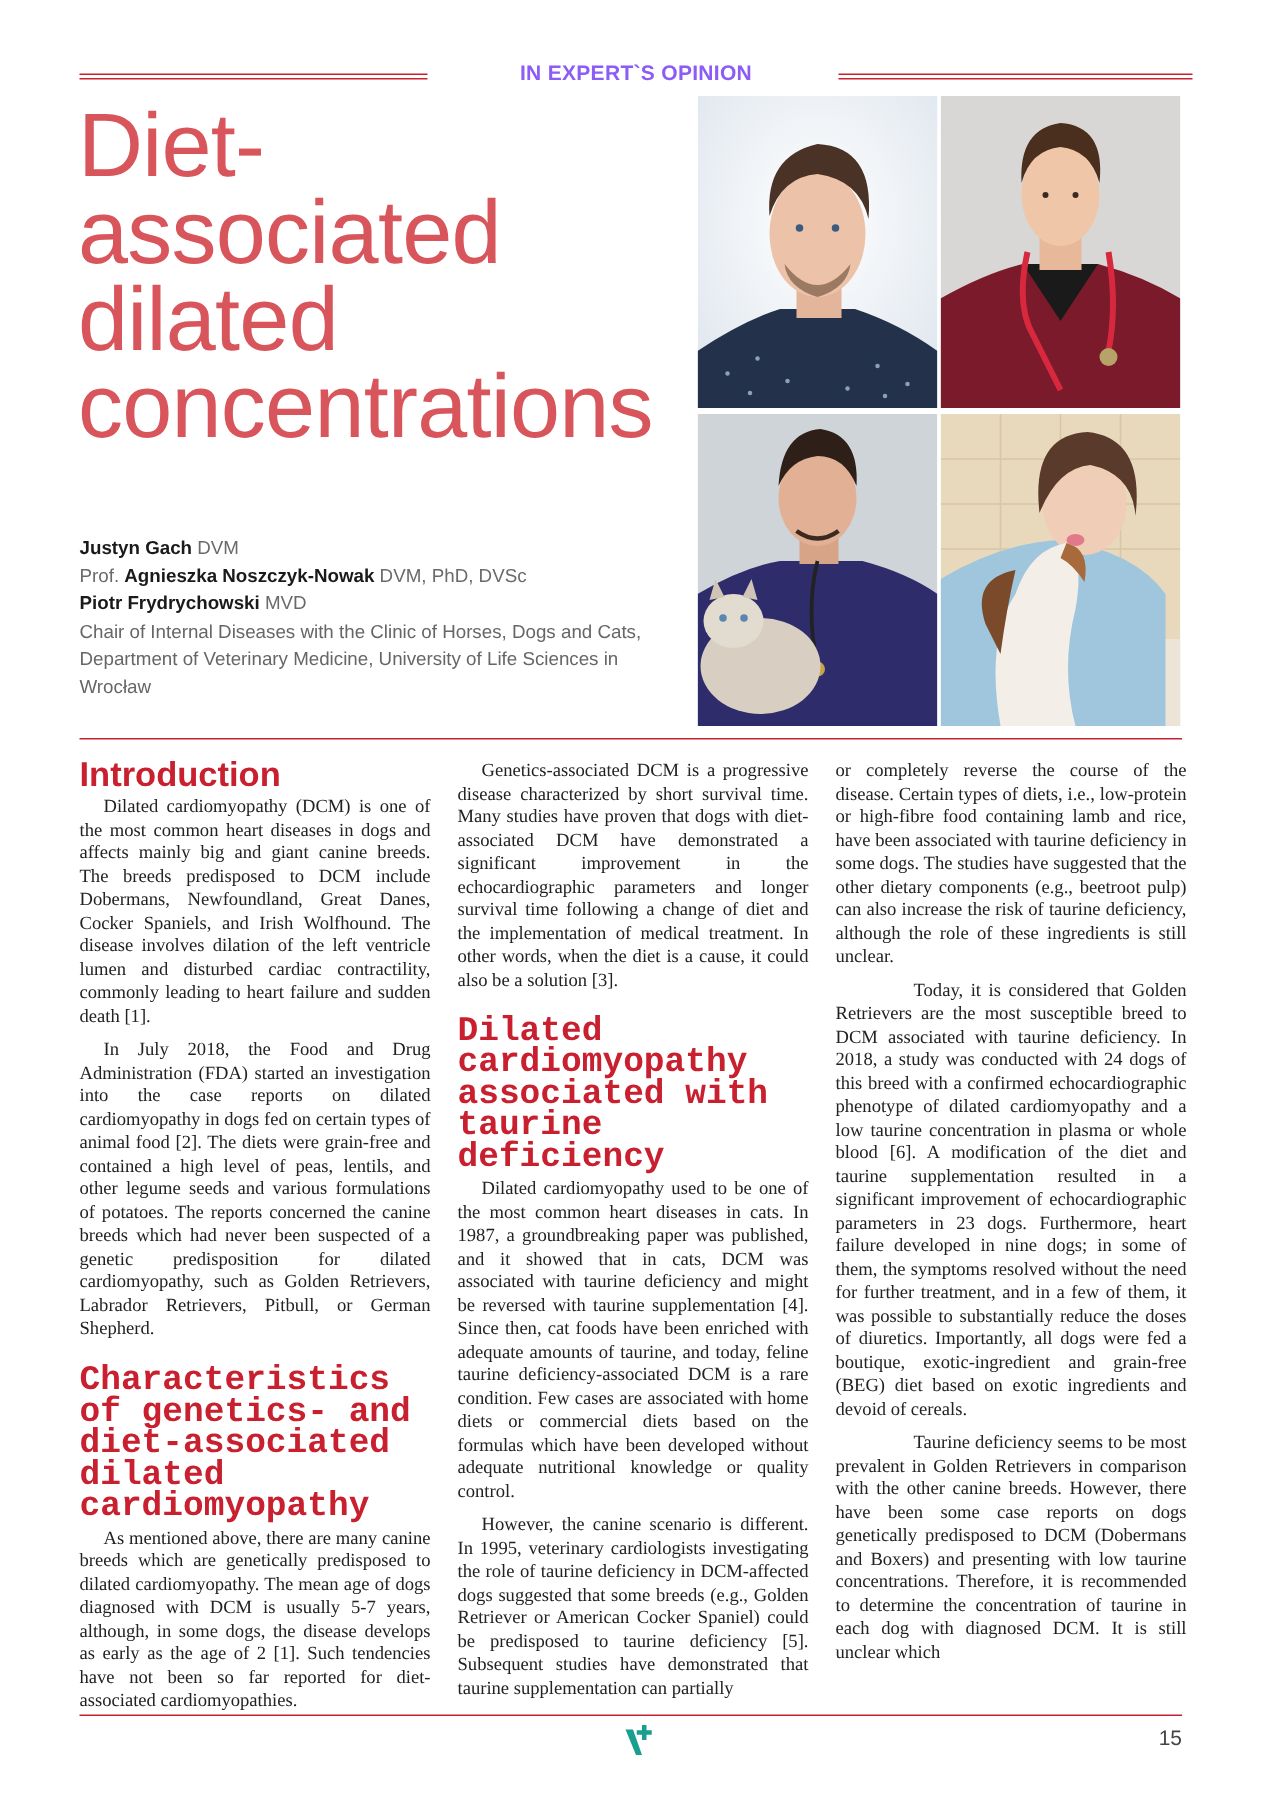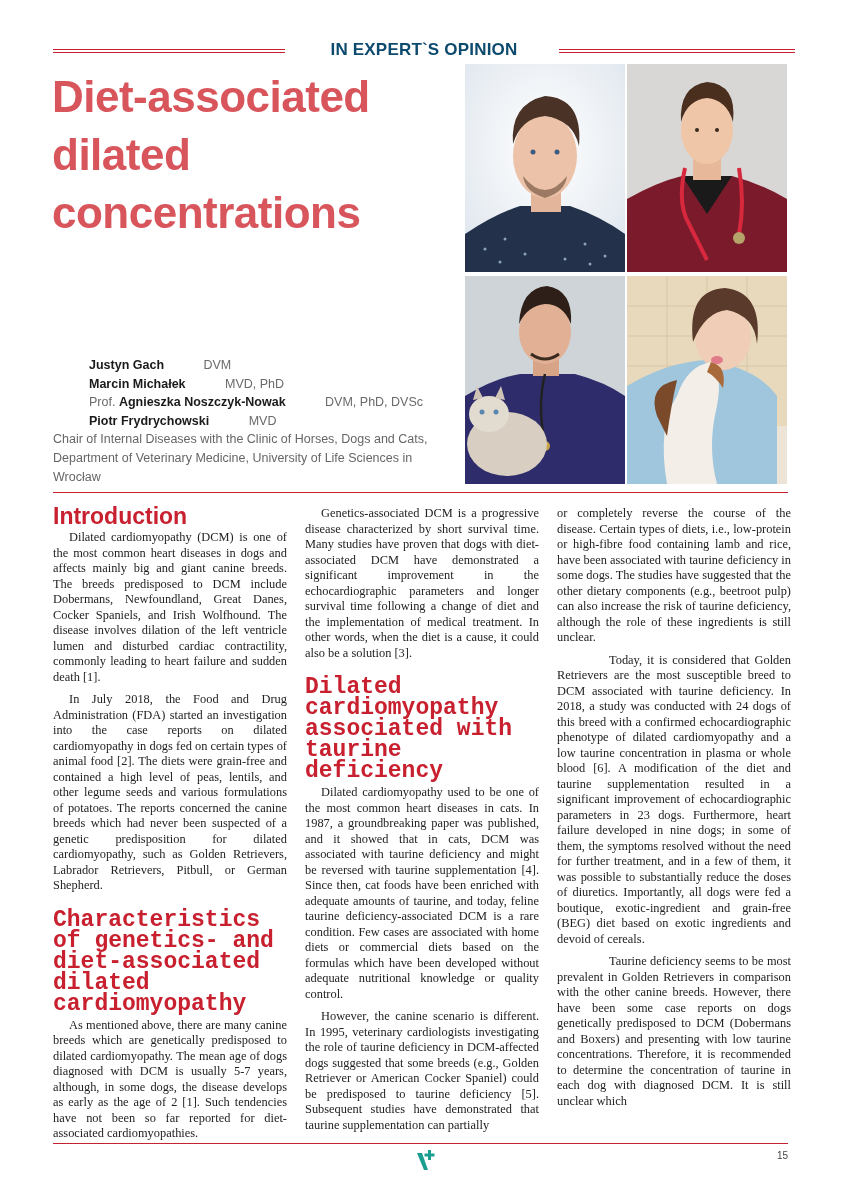--- a/index.html
+++ b/index.html
@@ -4,59 +4,59 @@
   <style>
     * { box-sizing: border-box; margin: 0; padding: 0; }
     html, body { width: 848px; height: 1200px; background: #ffffff; overflow: hidden; }
     body { position: relative; font-family: "Liberation Serif", serif; color: #1e1e1e; }
 
     
     .section-header { position: absolute; left: 53px; top: 38px; width: 742px; height: 20px; }
     .section-header .rule { position: absolute; top: 11px; height: 4px; border-top: 1.2px solid #c8202f; border-bottom: 1.2px solid #c8202f; }
     .section-header .rule.left { left: 0; width: 232px; }
     .section-header .rule.right { right: 0; width: 236px; }
-    .section-header .label { position: absolute; left: 0; right: 0; top: 2px; text-align: center; font-family: "Liberation Sans", sans-serif; font-weight: bold; font-size: 17px; color: #0c4a6e; letter-spacing: 0.2px; }
+    .section-header .label { position: absolute; left: 0; right: 0; top: 2px; text-align: center; font-family: "Liberation Sans", sans-serif; font-weight: bold; font-size: 14px; color: #8b5cf6; letter-spacing: 0.2px; }
 
     
-    .title { position: absolute; left: 52px; top: 68px; width: 400px; font-family: "Liberation Sans", sans-serif; font-weight: bold; font-size: 44px; line-height: 58px; color: #d8555c; letter-spacing: -0.5px; }
+    .title { position: absolute; left: 52px; top: 68px; width: 400px; font-family: "Liberation Sans", sans-serif; font-weight: normal; font-size: 60px; line-height: 58px; color: #d8555c; letter-spacing: -0.5px; }
     .title span { display: block; }
 
     
     .photos { position: absolute; left: 465px; top: 64px; width: 322px; height: 390px; }
     .photo { position: absolute; width: 160px; height: 208px; overflow: hidden; }
     .photo.p1 { left: 0; top: 0; }
     .photo.p2 { left: 162px; top: 0; }
     .photo.p3 { left: 0; top: 212px; }
     .photo.p4 { left: 162px; top: 212px; }
     .photo svg { width: 100%; height: 100%; display: block; }
 
     
     .authors { position: absolute; left: 53px; top: 356px; width: 400px; font-family: "Liberation Sans", sans-serif; font-size: 12.5px; line-height: 18.6px; color: #555; }
     .authors .name { font-weight: bold; color: #1a1a1a; margin-top: 32px; }
-    .authors .deg { color: #6a6a6a; padding-left: 36px; }
+    .authors .deg { color: #6a6a6a; }
     .authors .affil { color: #666; }
 
     .divider-top { position: absolute; left: 53px; top: 492px; width: 735px; height: 0; border-top: 1.5px solid #c8202f; }
     .divider-bottom { position: absolute; left: 53px; top: 1143px; width: 735px; height: 0; border-top: 1.5px solid #c8202f; }
 
     
     .col { position: absolute; top: 506px; width: 234px; font-size: 12.4px; line-height: 15.5px; text-align: justify; color: #222; }
     .col1 { left: 53px; }
     .col2 { left: 305px; }
     .col3 { left: 557px; }
     .col p { text-indent: 16px; margin-bottom: 7px; hyphens: manual; }
     .col p.noindent { text-indent: 0; }
     .col p.bigindent { text-indent: 52px; }
     .col h2 { font-family: "Liberation Sans", sans-serif; font-weight: bold; font-size: 23px; line-height: 21px; color: #c8202f; margin: 4px 0 3px 0; text-align: left; }
     .col h2.first { margin-top: 0; }
     .col h2.spaced { margin-top: 16px; font-family: Liberation Mono, monospace; }
 
     
     .footer-logo { position: absolute; left: 414px; top: 1148px; width: 24px; height: 24px; }
-    .page-number { position: absolute; right: 60px; top: 1150px; font-family: "Liberation Sans", sans-serif; font-size: 10px; color: #444; }
+    .page-number { position: absolute; right: 60px; top: 1150px; font-family: "Liberation Sans", sans-serif; font-size: 14px; color: #444; }
   </style>
 </head>
 <body>
 
 <div class="section-header">
   <div class="rule left"></div>
   <div class="label">IN EXPERT`S OPINION</div>
   <div class="rule right"></div>
 </div>
 
@@ -145,21 +145,20 @@
       <path d="M40 208 Q30 150 50 120 Q60 90 84 86 Q96 96 90 130 Q80 170 90 208Z" fill="#f3eee8"></path>
       <path d="M30 140 Q20 110 50 104 Q44 130 40 160Z" fill="#7a4a2a"></path>
       <path d="M84 86 Q100 90 96 112 Q88 100 80 96Z" fill="#a86a3a"></path>
       <ellipse cx="90" cy="84" rx="6" ry="4" fill="#e07a8a"></ellipse>
     </svg>
   </div>
 </div>
 
 <div class="authors">
   <div><span class="deg"></span><span class="name">Justyn Gach</span><span class="deg"> DVM</span></div>
-  <div><span class="deg"></span><span class="name">Marcin Michałek</span><span class="deg"> MVD, PhD</span></div>
   <div><span class="deg">Prof. </span><span class="name">Agnieszka Noszczyk-Nowak</span><span class="deg"> DVM, PhD, DVSc</span></div>
   <div><span class="deg"></span><span class="name">Piotr Frydrychowski</span><span class="deg"> MVD</span></div>
   <div class="affil">Chair of Internal Diseases with the Clinic of Horses, Dogs and Cats, Department of Veterinary Medicine, University of Life Sciences in Wrocław</div>
 </div>
 
 <div class="divider-top"></div>
 
 <div class="col col1">
   <h2 class="first">Introduction</h2>
   <p>Dilated cardiomyopathy (DCM) is one of the most common heart diseases in dogs and affects mainly big and giant canine breeds. The breeds predisposed to DCM include Dobermans, Newfoundland, Great Danes, Cocker Spaniels, and Irish Wolfhound. The disease involves dilation of the left ventricle lumen and disturbed cardiac contractility, commonly leading to heart failure and sudden death [1].</p>

